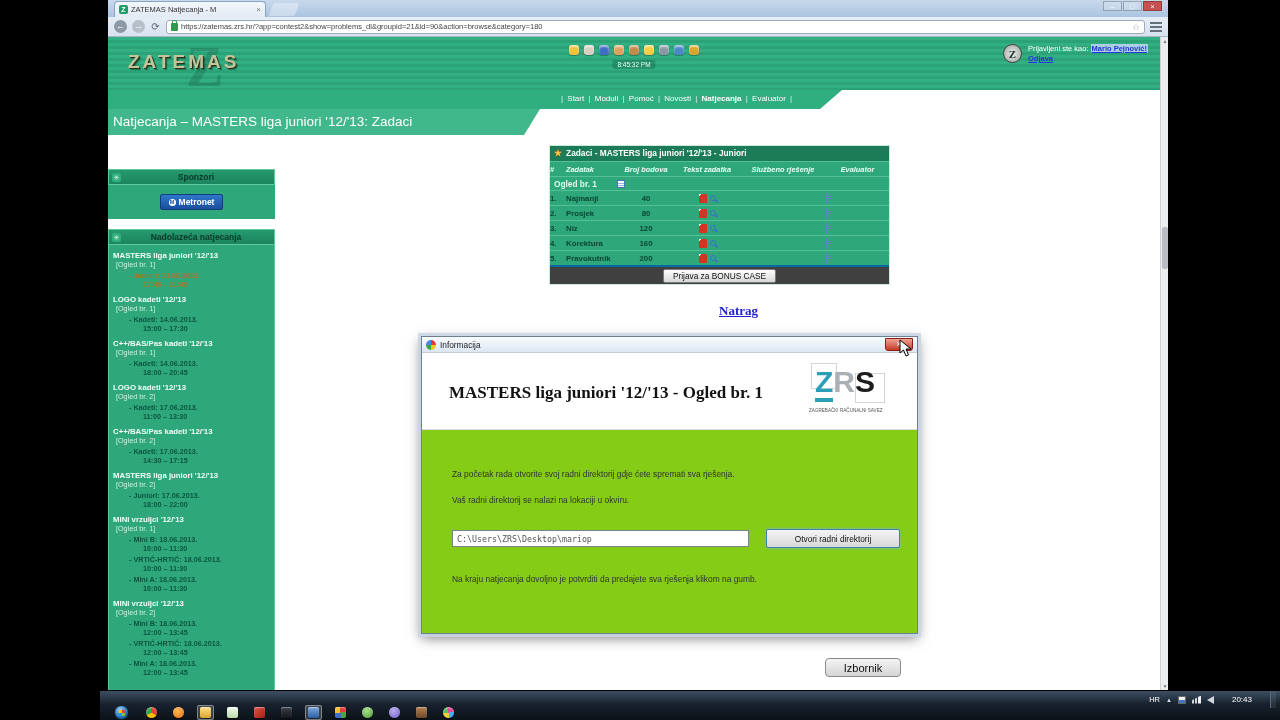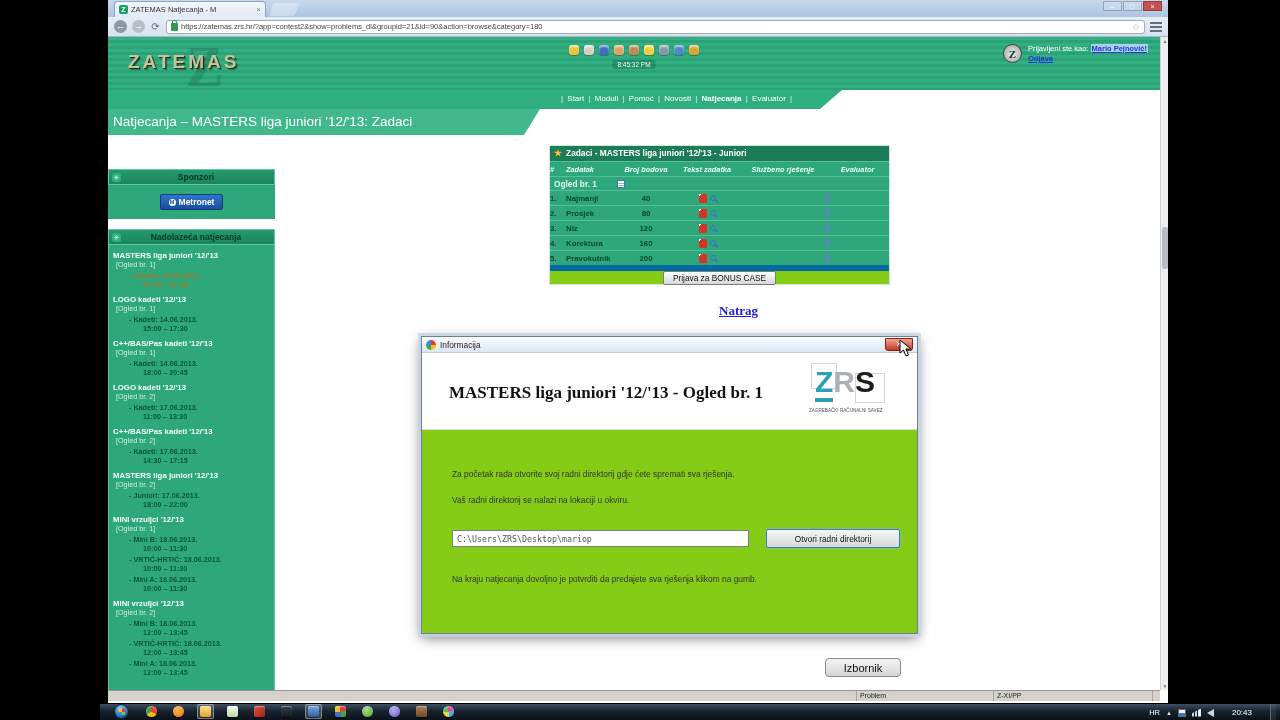--- a/index.html
+++ b/index.html
@@ -84,21 +84,21 @@
   .cell-c{text-align:center;}
   .icpair{display:flex;gap:3px;justify-content:center;align-items:center;}
   .ic-pdf{width:8px;height:9px;background:linear-gradient(135deg,#fff 0 2px,#d43425 2px);border-radius:1px;}
   .ic-zoom{width:6px;height:6px;border:1.5px solid #3a6fd0;border-radius:50%;position:relative;}
   .ic-zoom:after{content:"";position:absolute;left:4px;top:4px;width:3px;height:1.5px;background:#3a6fd0;transform:rotate(45deg);}
   .dot{width:9px;height:9px;border-radius:50%;background:radial-gradient(circle at 35% 30%,#ffb396,#e0603c);margin:0 auto;}
   .ic-eval{width:8px;height:9px;background:#eef4fb;border:1px solid #5b86c4;margin:0 auto;position:relative;}
   .ic-eval:before{content:"";position:absolute;left:1px;top:2px;width:4px;height:1px;background:#5b86c4;box-shadow:0 2px 0 #5b86c4;}
   .ic-sheet{width:8px;height:8px;background:#fff;border:1px solid #4a74b0;position:relative;}
   .ic-sheet:before{content:"";position:absolute;left:0;top:2px;width:6px;height:1px;background:#9cb8dc;box-shadow:0 2px 0 #9cb8dc;}
-  .tt-bonus{height:19px;background:#84cc16;display:flex;align-items:center;justify-content:center;border-top:6px solid #0369a1;}
+  .tt-bonus{height:19px;background:#404040;display:flex;align-items:center;justify-content:center;border-top:2px solid #0369a1;}
   .btn-win{background:linear-gradient(#fefefe,#d7d7d7);border:1px solid #7a7a7a;border-radius:2px;font-size:8.3px;color:#111;padding:1px 9px;}
 
   .natrag{position:absolute;left:611px;top:266px;font-size:13px;font-weight:bold;color:#2020cf;text-decoration:underline;font-family:"Liberation Serif",serif;}
 
   
   .statusbar{position:absolute;left:0;top:653px;width:1052px;height:11px;background:#d6d2ca;border-top:1px solid #9a968e;font-size:7px;color:#222;}
   .statusbar .cell1{position:absolute;left:752px;top:1px;}
   .statusbar .cell2{position:absolute;left:889px;top:1px;}
   .statusbar .sep{position:absolute;top:0;width:1px;height:11px;background:#aaa69e;}
 
@@ -118,21 +118,21 @@
   .zl-r{color:#aab0b6;}
   .zl-s{color:#1c1c1c;}
   .zrs .cap{position:absolute;left:0;top:44px;width:100%;font-size:5px;color:#555;white-space:nowrap;transform:scaleX(.92);transform-origin:left;}
   .dlg-body{position:relative;height:242px;}
   .dlg-p{position:absolute;left:30px;font-size:8.4px;color:#333;line-height:12px;}
   .dlg-input{position:absolute;left:30px;top:100px;width:297px;height:17px;border:1px solid #7a8288;background:#fff;font-family:"DejaVu Sans Mono",monospace;font-size:8.3px;color:#555;padding:2px 4px;}
   .dlg-openbtn{position:absolute;left:344px;top:99px;width:134px;height:19px;background:linear-gradient(#f4f4f4,#d9d9d9);border:1px solid #3c7fb1;border-radius:2px;font-size:8.3px;color:#111;box-shadow:0 0 3px #7ab8e8;}
   .dlg-izbornik{position:absolute;left:403px;top:228px;width:76px;height:19px;background:linear-gradient(#f4f4f4,#d5d5d5);border:1px solid #8a8a8a;border-radius:4px;font-size:11px;color:#111;}
 
   
-  #taskbar{position:absolute;left:100px;bottom:0;width:1180px;height:17px;background:linear-gradient(#3d4f63,#18222e 45%,#0b1118);border-top:1px solid #000;display:flex;align-items:flex-start;}
+  #taskbar{position:absolute;left:100px;bottom:0;width:1180px;height:30px;background:linear-gradient(#3d4f63,#18222e 45%,#0b1118);border-top:1px solid #000;display:flex;align-items:flex-end;}
   .orb{width:15px;height:15px;border-radius:50%;margin-left:14px;background:radial-gradient(circle at 40% 30%,#9fd2f7,#2a6db3 60%,#123c66);border:1px solid #0a2438;position:relative;}
   .orb:before{content:"";position:absolute;left:4px;top:4px;width:6px;height:6px;background:conic-gradient(#e4393c 0 25%,#8bc34a 0 50%,#2196f3 0 75%,#ffc107 0 100%);border-radius:1px;transform:rotate(-8deg);}
   .tb-apps{display:flex;gap:10px;margin-left:14px;align-items:center;}
   .tb-app{width:17px;height:15px;display:flex;align-items:center;justify-content:center;border-radius:2px;}
   .tb-app.active{background:rgba(255,255,255,.18);border:1px solid rgba(255,255,255,.35);}
   .tb-glyph{width:11px;height:11px;border-radius:2px;box-shadow:0 1px 1px rgba(0,0,0,.5),inset 0 1px 1px rgba(255,255,255,.4);}
   .tray{position:absolute;right:4px;top:0;height:17px;display:flex;align-items:center;gap:6px;color:#fff;}
   .tray .lang{font-size:7.5px;}
   .tray .up{font-size:6px;color:#d8e0e8;}
   .tray-flag{width:8px;height:8px;background:linear-gradient(#f4f4f4 50%,#3a78c2 50%);border:1px solid #666;}

